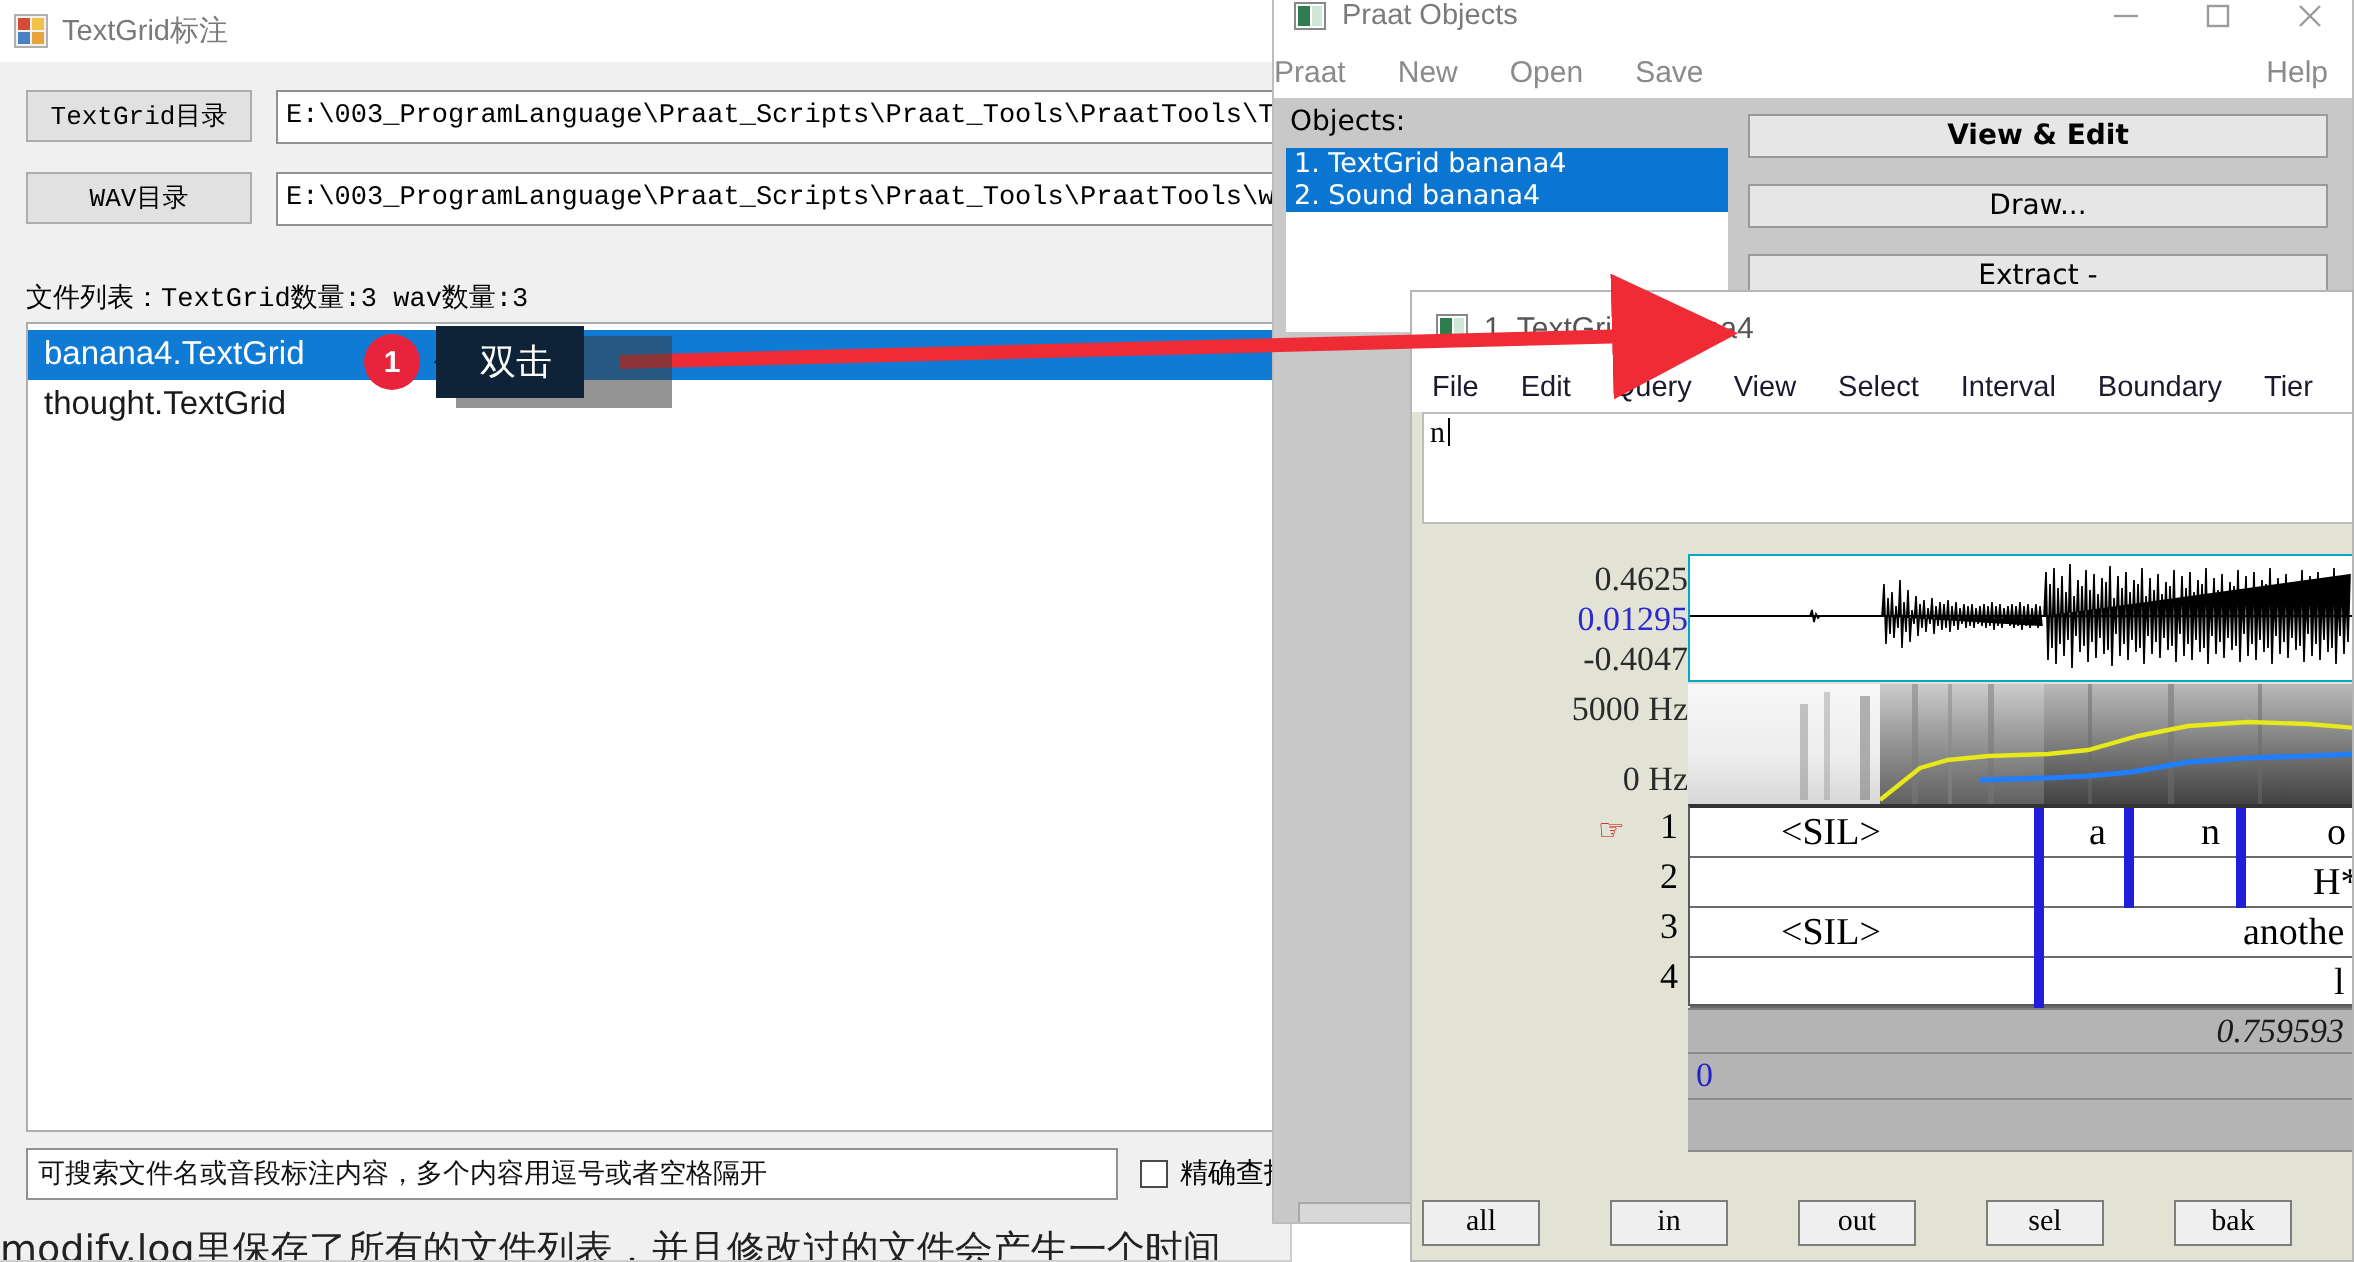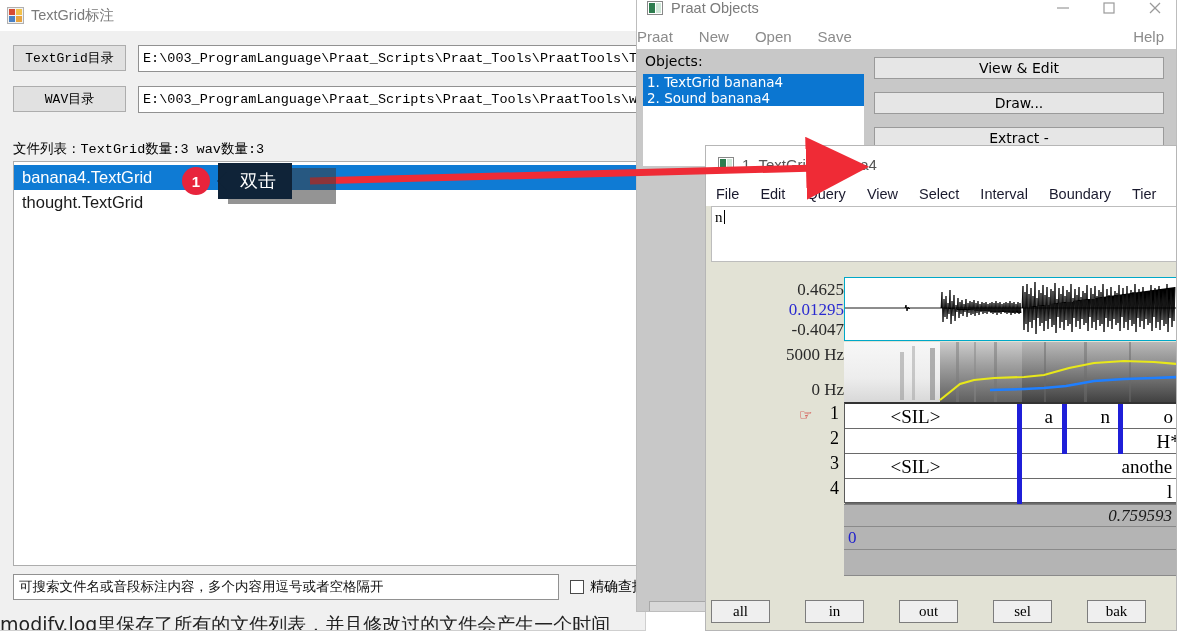--- a/index.html
+++ b/index.html
@@ -121,21 +121,21 @@
   .obj-item {
     height: 16px; line-height: 16px; padding-left: 4px; font-size: 13.5px; color: #000;
     white-space: nowrap; font-family: "DejaVu Sans", sans-serif; cursor: default;
   }
   .obj-item.selected { background: #0b76d1; color: #ffffff; }
   .praat-btn {
     position: absolute; left: 237px; width: 290px; height: 22px; background: #e6e6e6;
     border: 1px solid #9a9a9a; display: flex; align-items: center; justify-content: center;
     font-size: 14px; color: #000; font-family: "DejaVu Sans", sans-serif; cursor: default;
   }
-  #btn-viewedit { top: 8px; }
+  #btn-viewedit { top: 8px; font-weight: bold; }
   #btn-draw { top: 43px; }
   #btn-extract { top: 78px; text-align: right; }
   #btn-rename {
     position: absolute; left: 12px; top: 552px; width: 215px; height: 22px; background: #d8d8d8;
     border: 1px solid #a8a8a8; display: flex; align-items: center; justify-content: center;
     font-size: 13.5px; color: #9a9a9a; font-family: "DejaVu Sans", sans-serif;
   }
 
   
   #win-editor {

